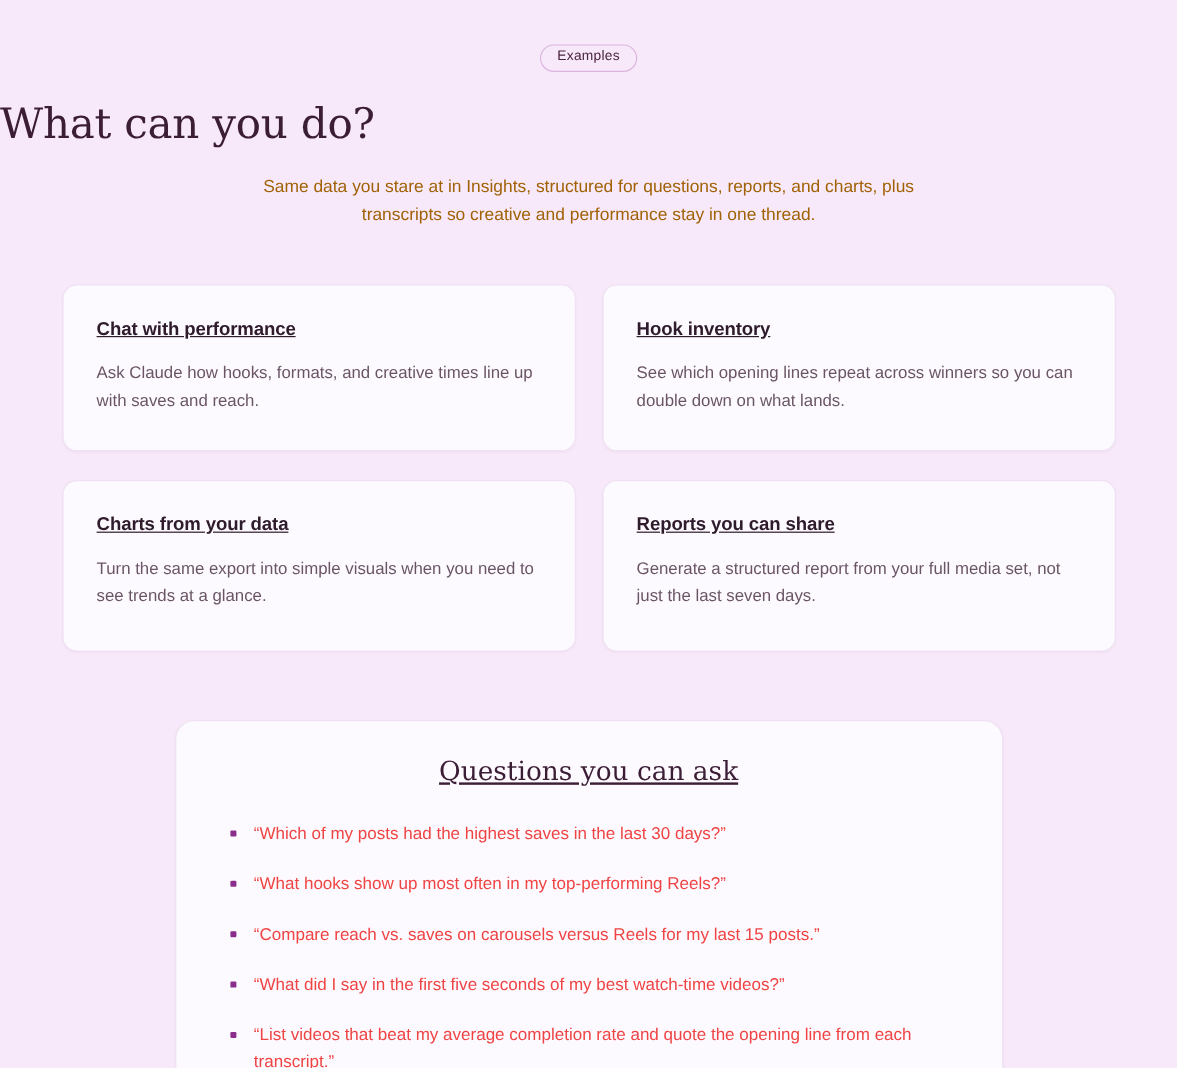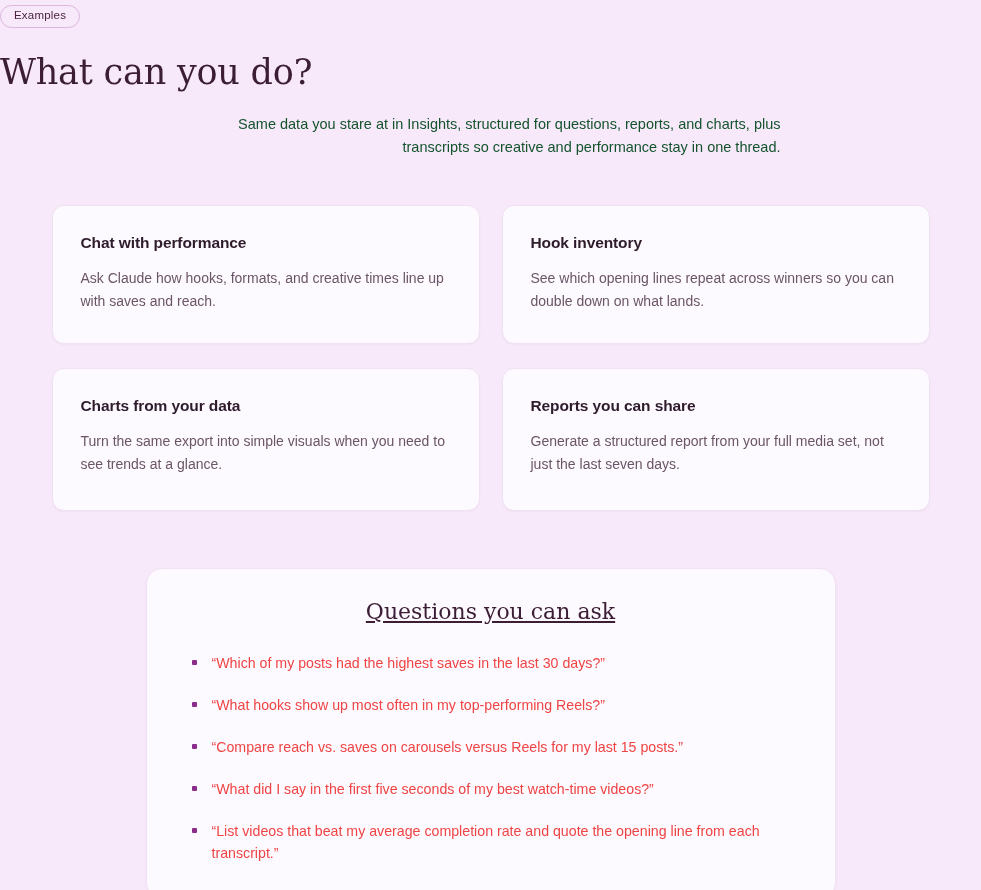--- a/index.html
+++ b/index.html
@@ -18,22 +18,23 @@
   .page {
     width: 981px;
     height: 890px;
     position: relative;
     box-sizing: border-box;
   }
 
   
   .eyebrow-wrap {
     display: flex;
-    justify-content: flex-start;
+    justify-content: center;
     padding-top: 5px;
+    margin-top: 32px;
   }
   .eyebrow {
     display: inline-block;
     border: 1px solid #dcb6df;
     border-radius: 999px;
     padding: 3px 13px 4px;
     font-size: 11.5px;
     letter-spacing: 0.2px;
     color: #4a2340;
     background: transparent;
@@ -47,24 +48,24 @@
     font-weight: 400;
     font-size: 35px;
     line-height: 1.15;
     color: #3b1d35;
     letter-spacing: -0.2px;
   }
 
   .subhead {
     margin: 21px auto 0;
     width: 580px;
-    text-align: right;
+    text-align: center;
     font-size: 14.5px;
     line-height: 23px;
-    color: #14532d;
+    color: #a16207;
   }
 
   
   .cards {
     margin: 46px auto 0;
     width: 878px;
     display: grid;
     grid-template-columns: 428px 428px;
     column-gap: 22px;
     row-gap: 24px;
@@ -78,20 +79,21 @@
     box-shadow: 0 1px 2px rgba(90, 40, 90, 0.035);
   }
   .card-r1 { min-height: 137px; }
   .card-r2 { min-height: 143px; }
   .card-title {
     font-size: 15.5px;
     font-weight: bold;
     color: #2e1b2c;
     margin: 0 0 15px;
     letter-spacing: -0.1px;
+    text-decoration: underline;
   }
   .card-body {
     font-size: 14px;
     line-height: 23px;
     color: #6a5566;
     margin: 0;
   }
 
   
   .panel {

